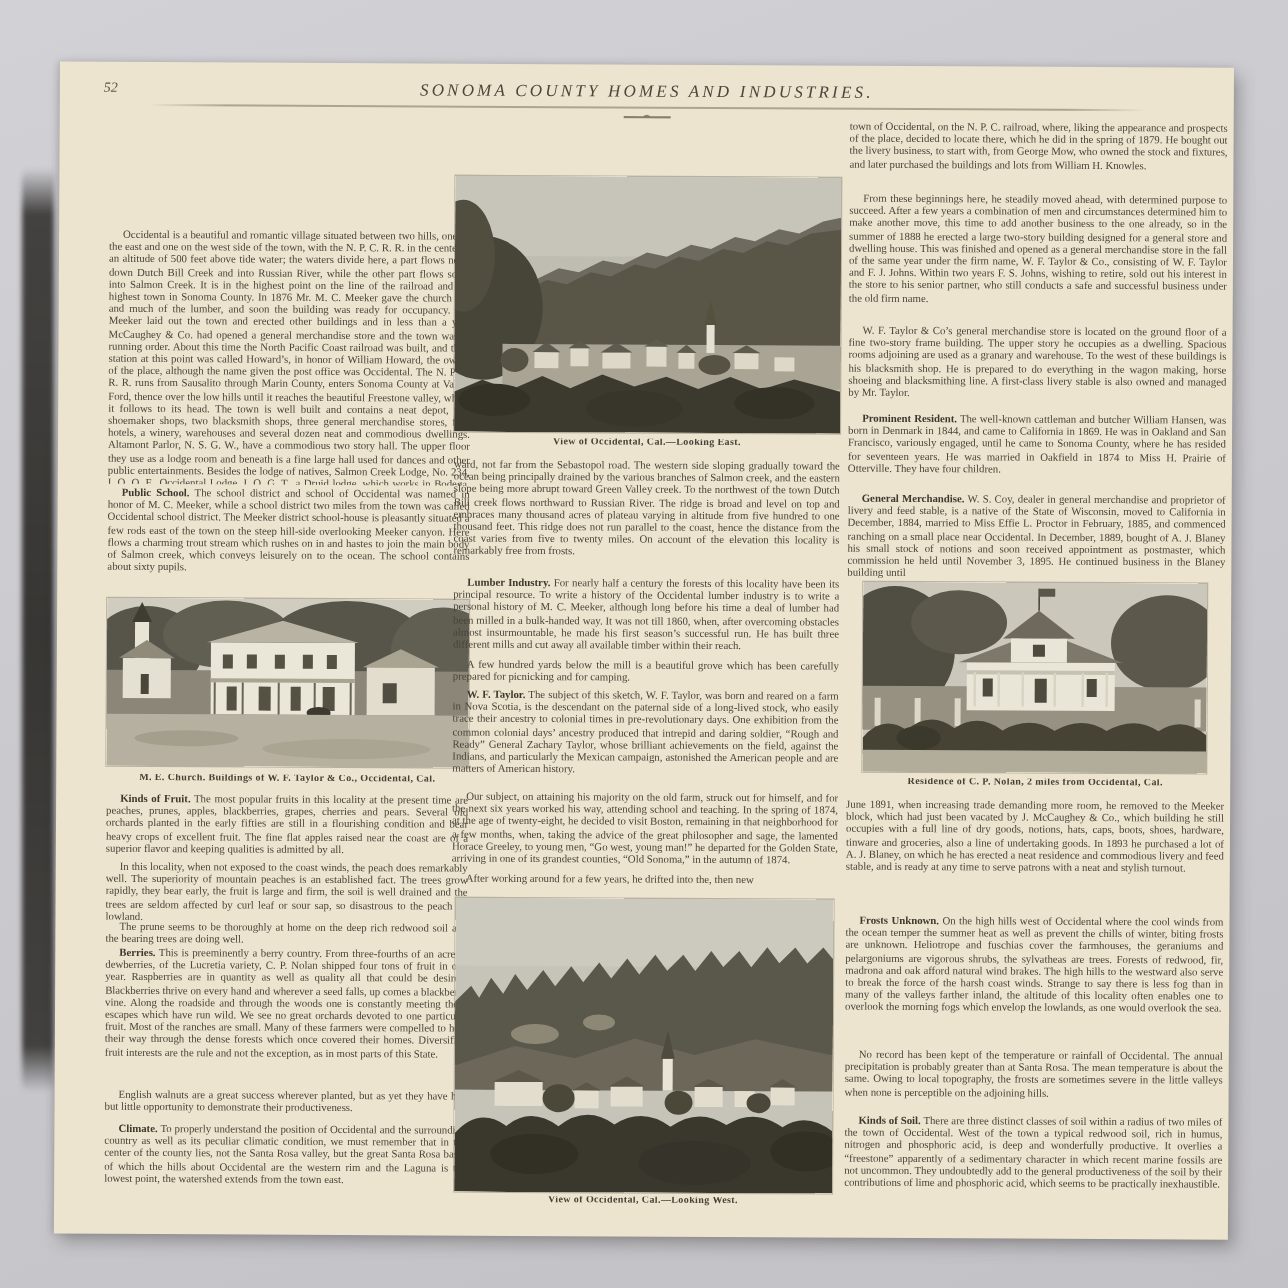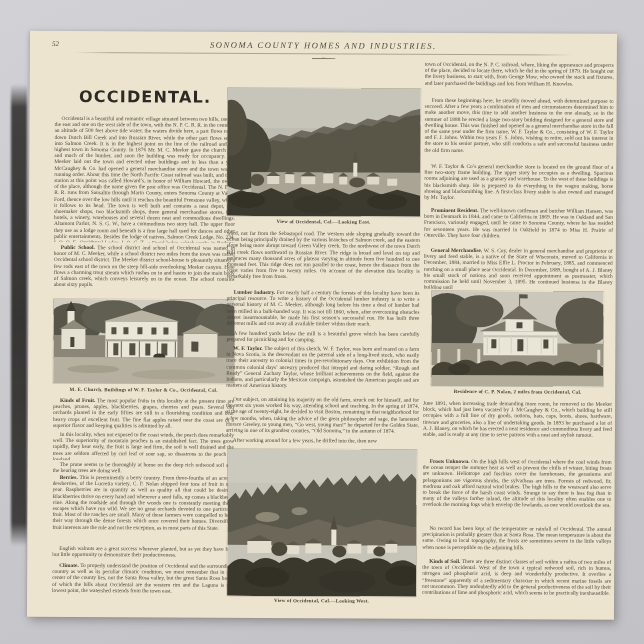--- a/index.html
+++ b/index.html
@@ -50,21 +50,20 @@
 <div class="scene">
   <div class="book-edge"></div>
 
   <div class="page">
 
     <div class="pgnum">52</div>
     <div class="hdr">SONOMA COUNTY HOMES AND INDUSTRIES.</div>
     <div class="hdr-rule"></div>
     <div class="hdr-orn"></div>
 
-    <div class="title">OCCIDENTAL.</div>
 
     <div class="tblock col-l" style="top:84px;height:127px">
       <p class="para">Occidental is a beautiful and romantic village situated between two hills, one on the east and one on the west side of the town, with the N. P. C. R. R. in the center at an altitude of 500 feet above tide water; the waters divide here, a part flows north down Dutch Bill Creek and into Russian River, while the other part flows south into Salmon Creek. It is in the highest point on the line of the railroad and the highest town in Sonoma County. In 1876 Mr. M. C. Meeker gave the church site and much of the lumber, and soon the building was ready for occupancy. Mr. Meeker laid out the town and erected other buildings and in less than a year McCaughey &amp; Co. had opened a general merchandise store and the town was in running order. About this time the North Pacific Coast railroad was built, and their station at this point was called Howard’s, in honor of William Howard, the owner of the place, although the name given the post office was Occidental. The N. P. C. R. R. runs from Sausalito through Marin County, enters Sonoma County at Valley Ford, thence over the low hills until it reaches the beautiful Freestone valley, which it follows to its head. The town is well built and contains a neat depot, two shoemaker shops, two blacksmith shops, three general merchandise stores, four hotels, a winery, warehouses and several dozen neat and commodious dwellings. Altamont Parlor, N. S. G. W., have a commodious two story hall. The upper floor they use as a lodge room and beneath is a fine large hall used for dances and other public entertainments. Besides the lodge of natives, Salmon Creek Lodge, No. 234, I. O. O. F., Occidental Lodge, I. O. G. T., a Druid lodge, which works in Bodega, and a flourishing council of Chosen Friends also cultivate the fraternal side of Occidental character.</p>
     </div>
 
     <div class="tblock col-l" style="top:213px;height:53px">
       <p class="para"><b class="rh">Public School.</b> <span>The school district and school of Occidental was named in honor of M. C. Meeker, while a school district two miles from the town was called Occidental school district. The Meeker district school-house is pleasantly situated a few rods east of the town on the steep hill-side overlooking Meeker canyon. Here flows a charming trout stream which rushes on in and hastes to join the main body of Salmon creek, which conveys leisurely on to the ocean. The school contains about sixty pupils.</span></p>
     </div>
 
     <div class="photo col-l" style="top:268px;height:84px">

